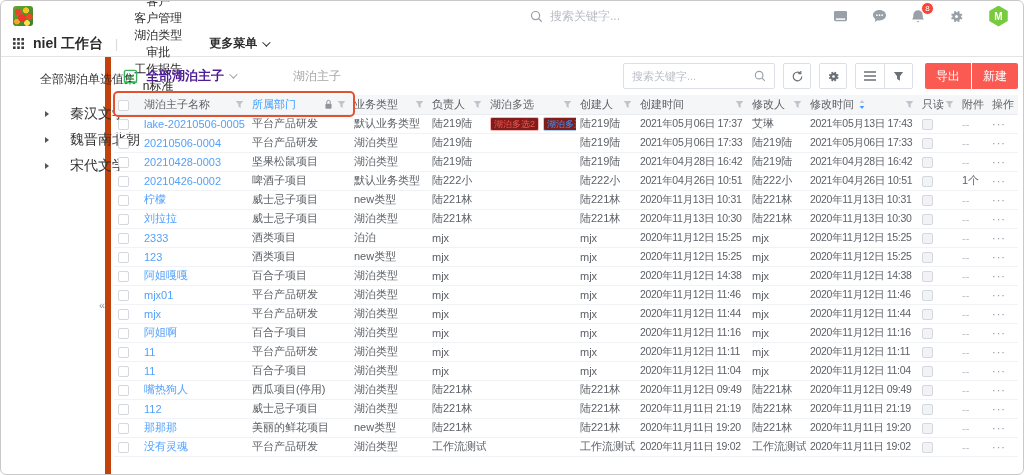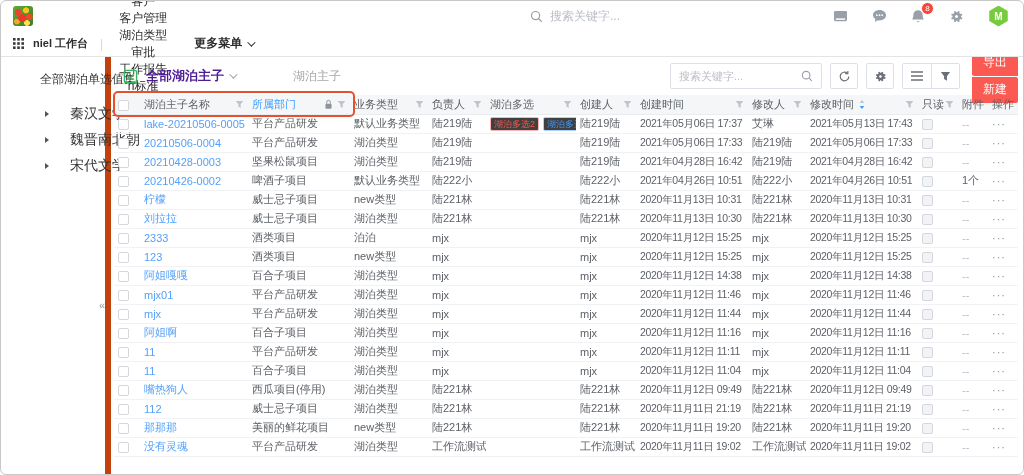--- a/index.html
+++ b/index.html
@@ -23,21 +23,21 @@
   .global-search input::placeholder { color:#b9bdc5; }
   .top-icons { display:flex; align-items:center; gap:24px; margin-left:108px; margin-right:2px; }
   .ticon { position:relative; display:flex; align-items:center; color:#8a8f99; }
   .badge { position:absolute; top:-7px; right:-9px; background:#f5483b; color:#fff; font-size:8px;
     min-width:13px; height:13px; line-height:11px; text-align:center; border-radius:7px; border:1px solid #fff; padding:0 2px; }
   .avatar { width:21px; height:21px; background:#78ca3e; color:#fff; font-size:10px; font-weight:bold;
     clip-path:polygon(50% 0,94% 26%,94% 74%,50% 100%,6% 74%,6% 26%); display:flex; align-items:center; justify-content:center; }
 
   
   .navbar { height:26px; border-bottom:1px solid #e4e4e4; display:flex; align-items:center; padding:0 12px; font-size:12px; color:#2b2b2b; }
-  .workspace { font-weight:bold; margin:0 12px 0 9px; font-size:11px; }
+  .workspace { font-weight:bold; margin:0 12px 0 9px; font-size:14px; }
   .nav-divider { color:#d8d8d8; margin-right:16px; }
   .nav-items { display:flex; align-items:center;flex-direction:column; }
   .nav-item { margin-right:27px; cursor:pointer; white-space:nowrap; }
   .nav-more { display:flex; align-items:center; gap:5px; cursor:pointer; font-weight:bold; }
   .chev { width:6px; height:6px; border-right:1.6px solid #2b2b2b; border-bottom:1.6px solid #2b2b2b; transform:rotate(45deg) translateY(-2px); display:inline-block; }
   .chev.gray { border-color:#9a9fa8; }
 
   
   .content { display:flex; height:418px; position:relative; }
   .sidebar { width:110px; flex:none; border-right:6px solid #c2410c; padding-top:14px;padding-left:30px; }
@@ -51,41 +51,41 @@
   .view-title { font-size:13px; font-weight:bold; color:#4c1d95; margin:0 5px 0 8px; white-space:nowrap; }
   .view-subtitle { color:#a6a6a6; font-size:12px; margin-left:58px; white-space:nowrap; }
   .toolbar-right { margin-left:auto; display:flex; align-items:center; gap:8px; }
   .tb-search { width:152px; height:26px; border:1px solid #dcdfe6; border-radius:2px; display:flex; align-items:center; padding:0 8px; background:#fff; }
   .tb-search input { border:none; outline:none; flex:1; font-size:11px; width:100px; font-family:inherit; color:#555; }
   .tb-search input::placeholder { color:#b9bdc5; }
   .tb-btn { width:28px; height:26px; border:1px solid #dcdfe6; border-radius:2px; background:#fff; display:flex; align-items:center; justify-content:center; color:#666; cursor:pointer; }
   .tb-seg { display:flex; border:1px solid #dcdfe6; border-radius:2px; overflow:hidden; }
   .tb-seg .cell { width:28px; height:24px; display:flex; align-items:center; justify-content:center; background:#fff; cursor:pointer; }
   .tb-seg .cell + .cell { border-left:1px solid #dcdfe6; }
-  .red-group { display:flex; gap:1px; margin-left:4px;flex-direction:column; }
+  .red-group { display:flex; gap:1px; margin-left:4px; }
   .btn-red { height:26px; padding:0 11px; background:#fa5a52; color:#fff; font-size:12px; display:flex; align-items:center; cursor:pointer; white-space:nowrap; }
   .btn-red.first { border-radius:2px 0 0 2px; }
   .btn-red.last  { border-radius:0 2px 2px 0; }
 
   
   table { width:904px; border-collapse:collapse; table-layout:fixed; font-size:11px; color:#5c6066; }
   thead th { height:19px; background:#f5f6f8; font-weight:normal; text-align:left; padding:0 4px; border-bottom:1px solid #e9ecf0; }
   .th-inner { display:flex; align-items:center; }
   .th-label { white-space:nowrap; overflow:hidden; }
   .th-label.blue { color:#409eff; }
   .th-sort { margin-left:4px; display:flex; align-items:center; }
   .th-icons { margin-left:auto; display:flex; align-items:center; gap:4px; }
   tbody td { height:19px; padding:0 4px; border-bottom:1px solid #f1f2f5; white-space:nowrap; overflow:hidden; }
   .link { color:#54a1fc; cursor:pointer; }
   .cb { width:11px; height:11px; border:1px solid #d4d7de; border-radius:2px; background:#fff; display:inline-block; vertical-align:middle; }
   .cb.ro { background:#f2f3f5; }
   .date { font-size:10.5px; letter-spacing:-0.3px; }
   .dim { color:#b9bdc5; }
   .ops { color:#8f949c; letter-spacing:1px; cursor:pointer; }
-  .tag { display:inline-block; height:14px; line-height:12px; padding:0 3px; font-size:9px; border-radius:2px; margin-right:4px; background:#404040; }
+  .tag { display:inline-block; height:14px; line-height:12px; padding:0 3px; font-size:9px; border-radius:2px; margin-right:4px; background:#7f1d1d; }
   .tag.red  { color:#f5554d; border:1px solid #fbb6b3; }
   .tag.blue { color:#3e97f5; border:1px solid #a9d3fd; }
 
   .annotation { position:absolute; left:2px; top:34px; width:242px; height:26px; border:2px solid #e8502d; border-radius:5px; pointer-events:none; }
 </style>
 </head>
 <body>
 
 <div class="frame">
 

